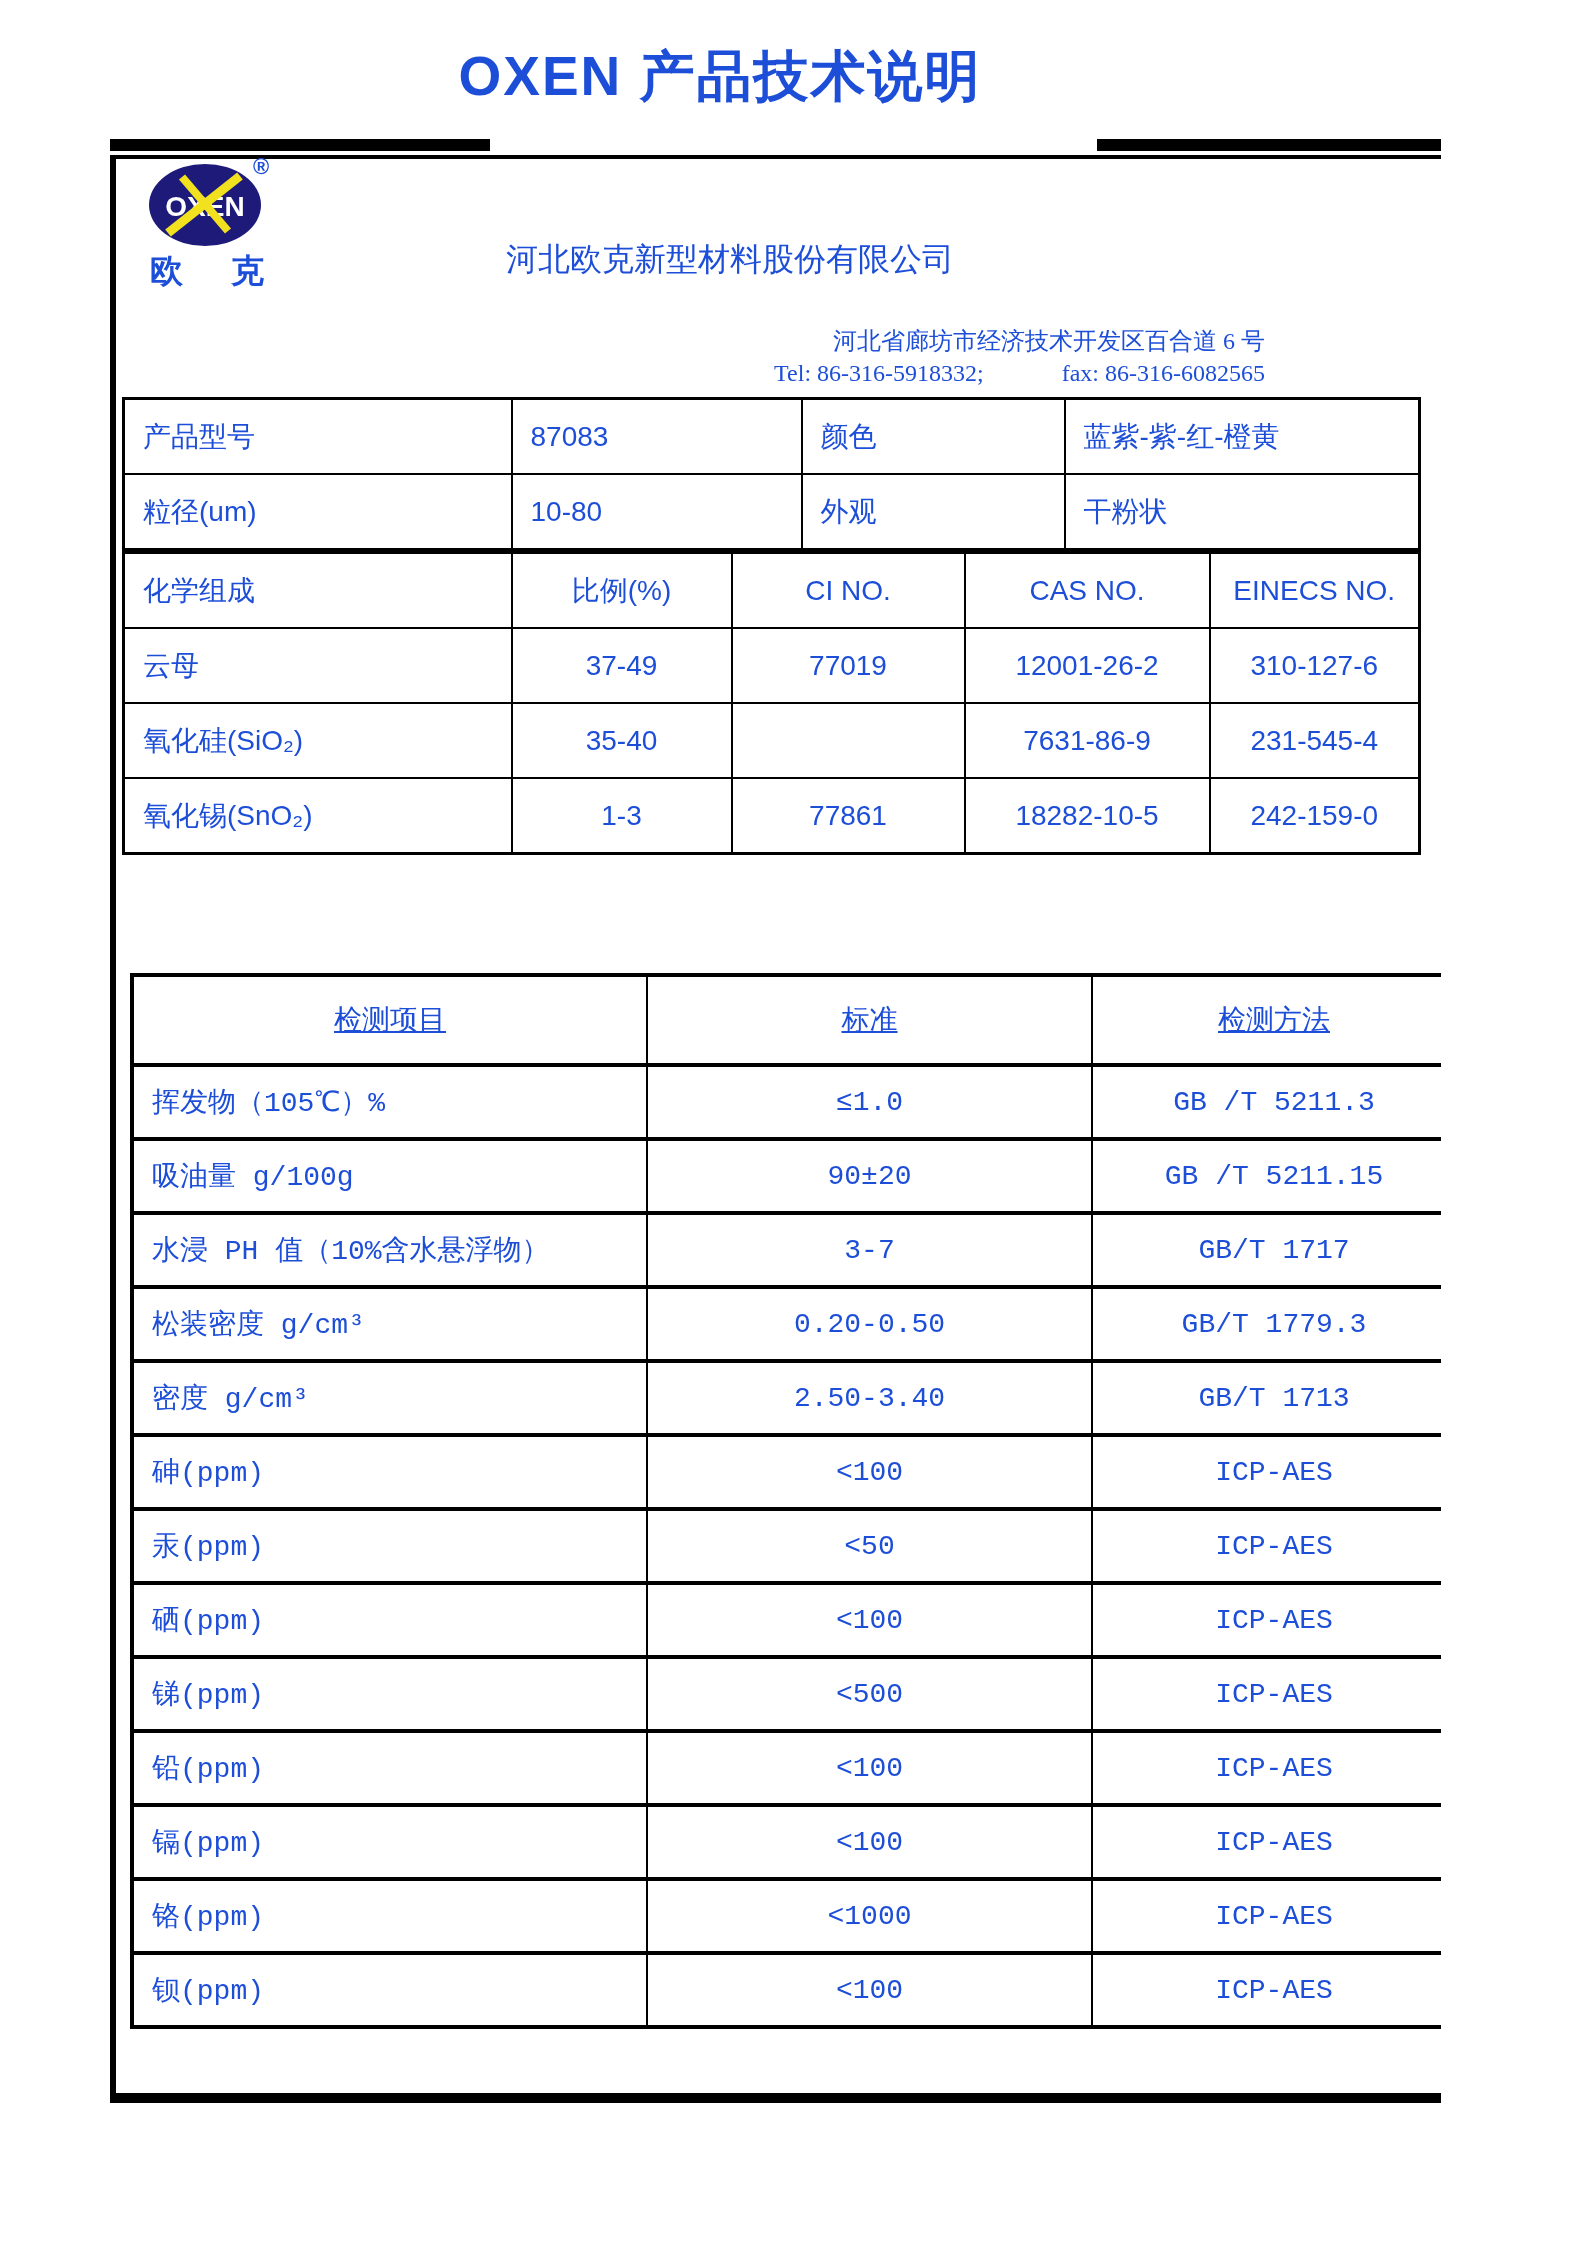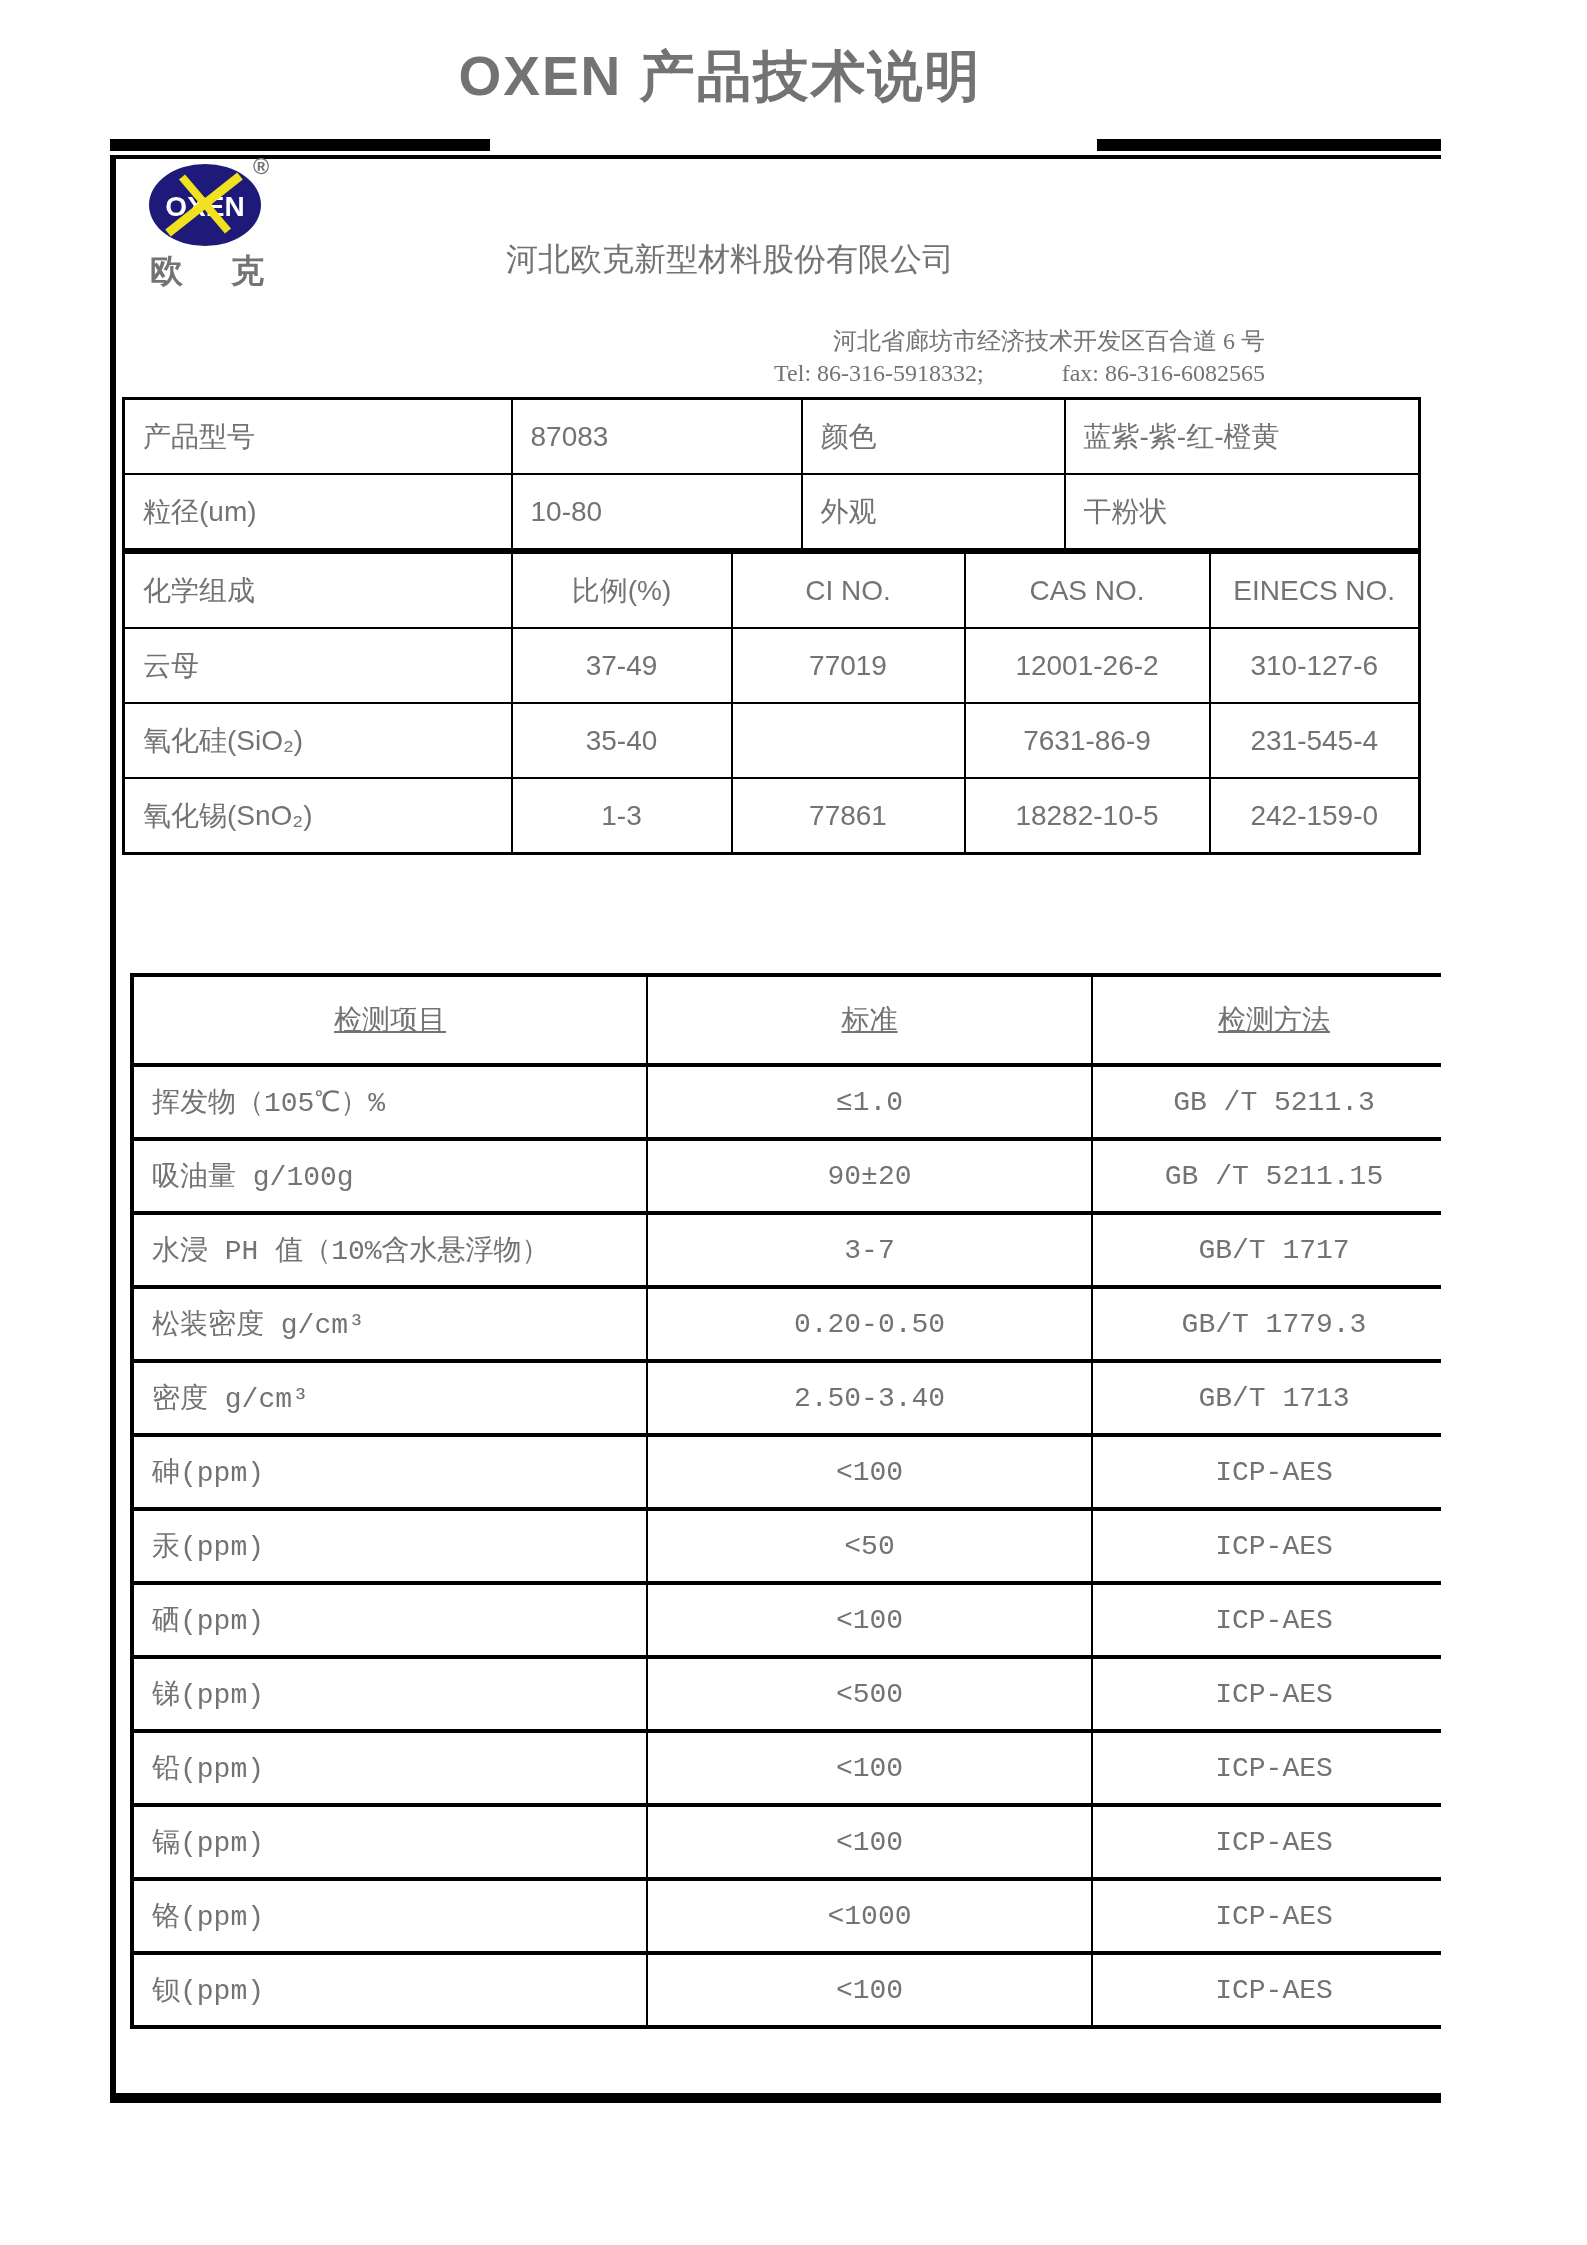--- a/index.html
+++ b/index.html
@@ -1,18 +1,18 @@
 <!DOCTYPE html>
 <html><head>
 <meta charset="utf-8">
 <style>
   html,body { margin:0; padding:0; background:#fff; }
   .page {
     position:relative; width:1441px; height:2245px; background:#ffffff;
-    font-family:"Liberation Sans", sans-serif; color:#737373; overflow:hidden;
+    font-family:"Liberation Sans", sans-serif; color:#1d4ed8; overflow:hidden;
   }
   .doc-title {
     position:absolute; top:40px; left:0; width:1440px; text-align:center;
     font-size:55px; font-weight:bold; letter-spacing:2px;
     font-family:"Liberation Sans", sans-serif;
   }
   .title-bar { position:absolute; top:139px; height:12px; background:#000; }
   .title-bar.left  { left:110px; width:380px; }
   .title-bar.right { left:1097px; width:365px; }
   .frame {

